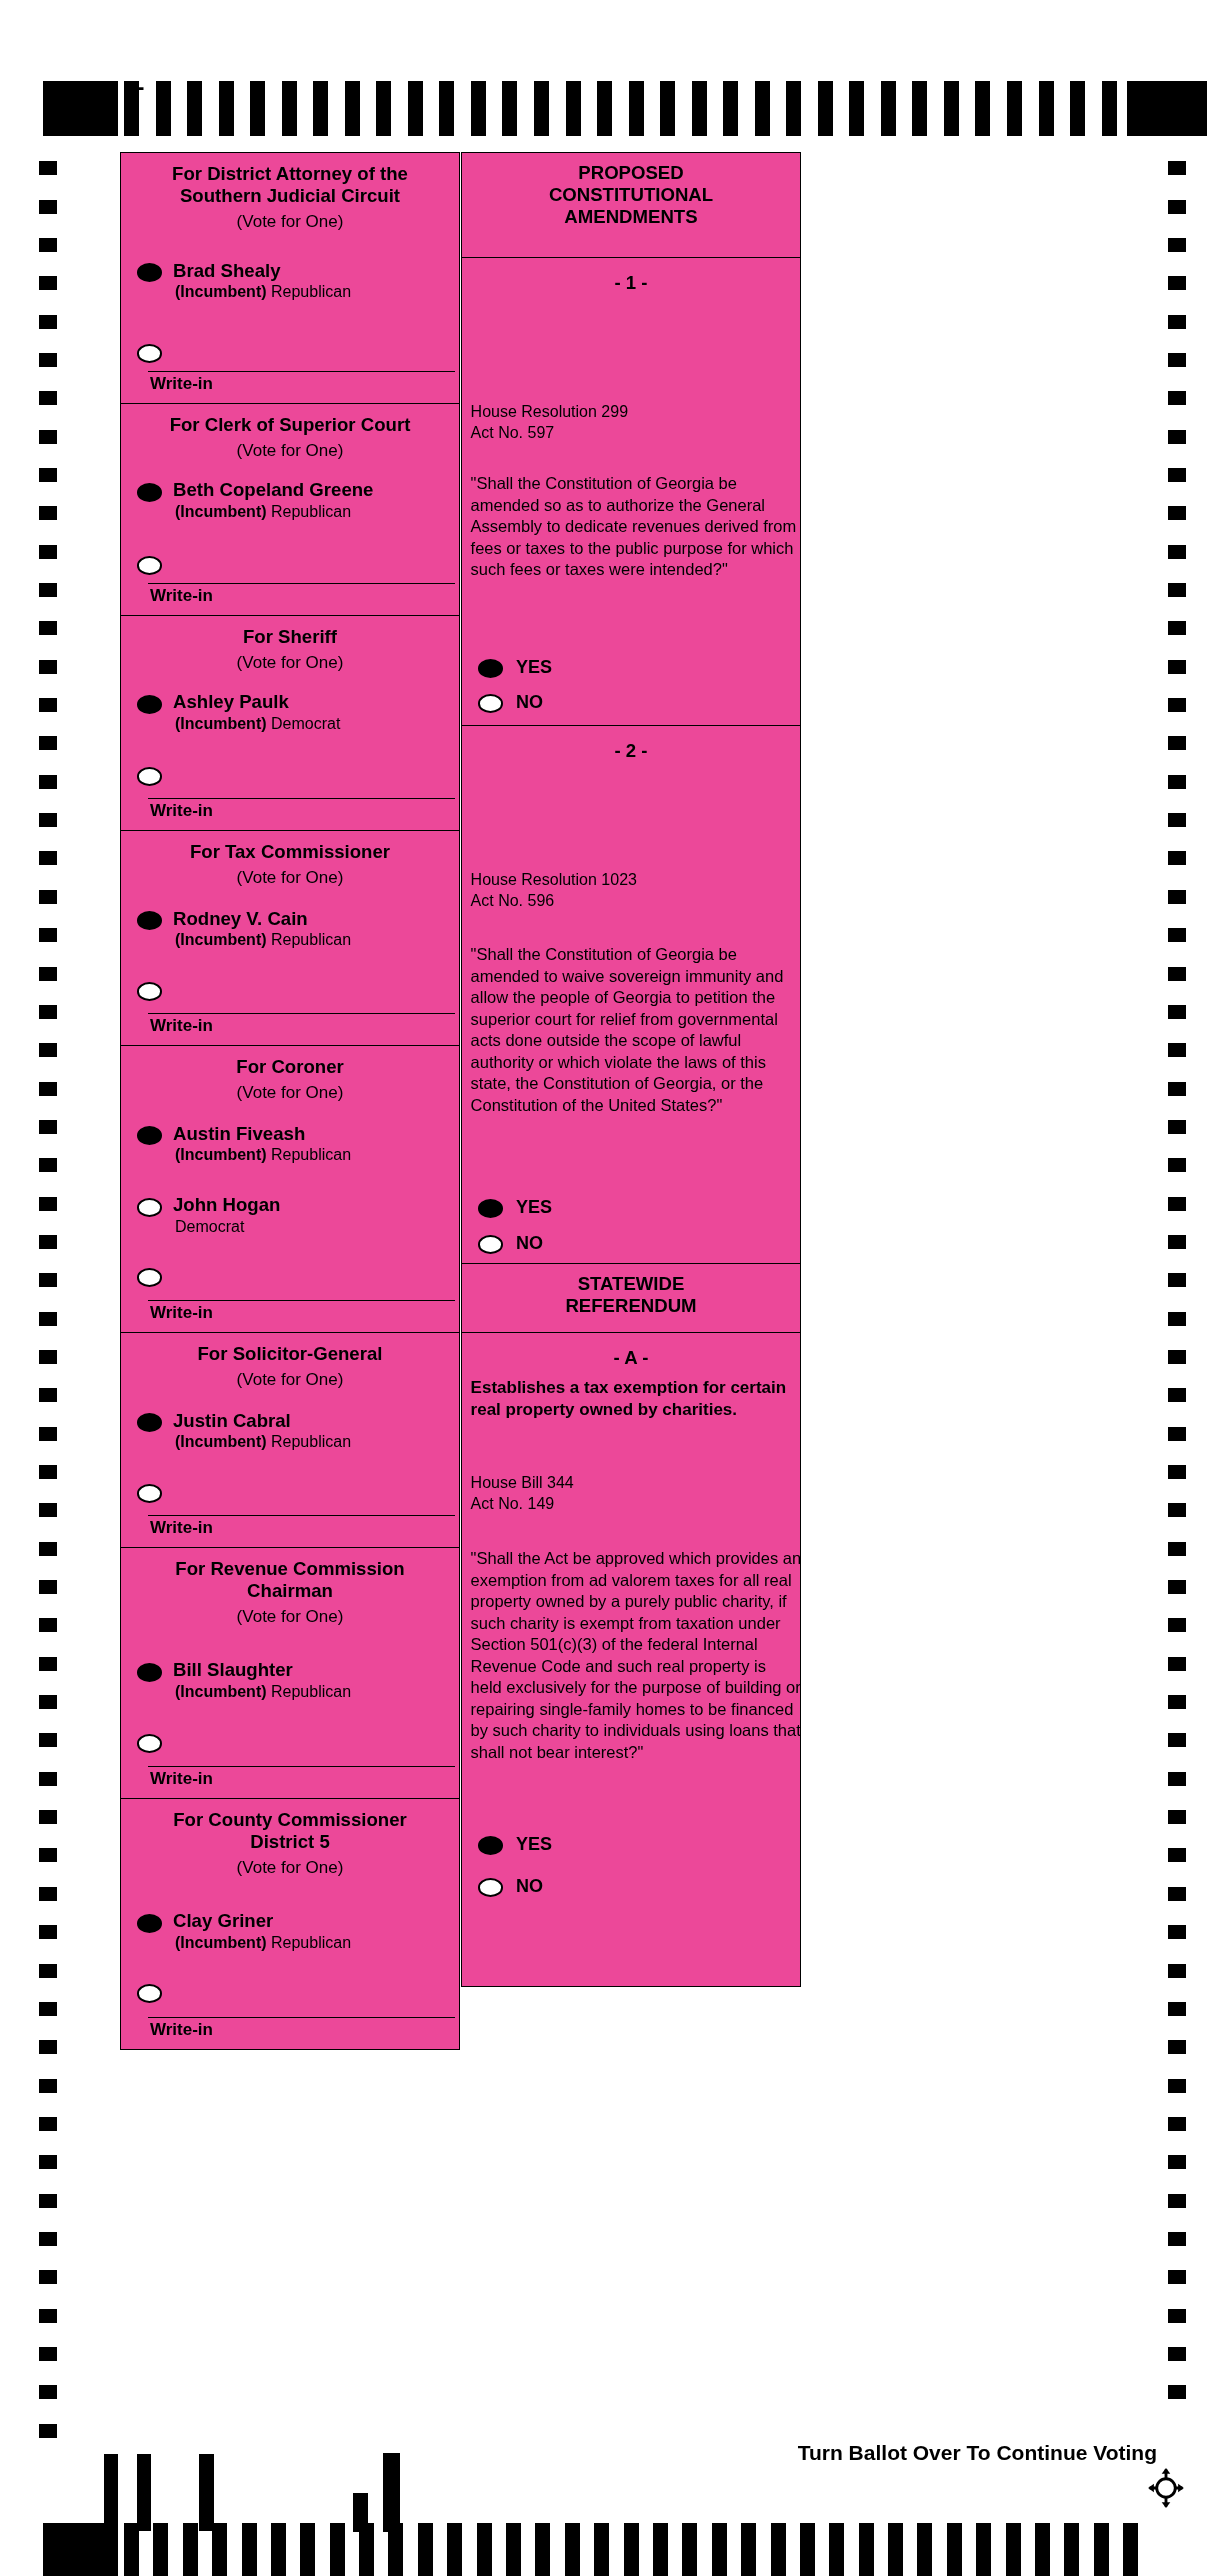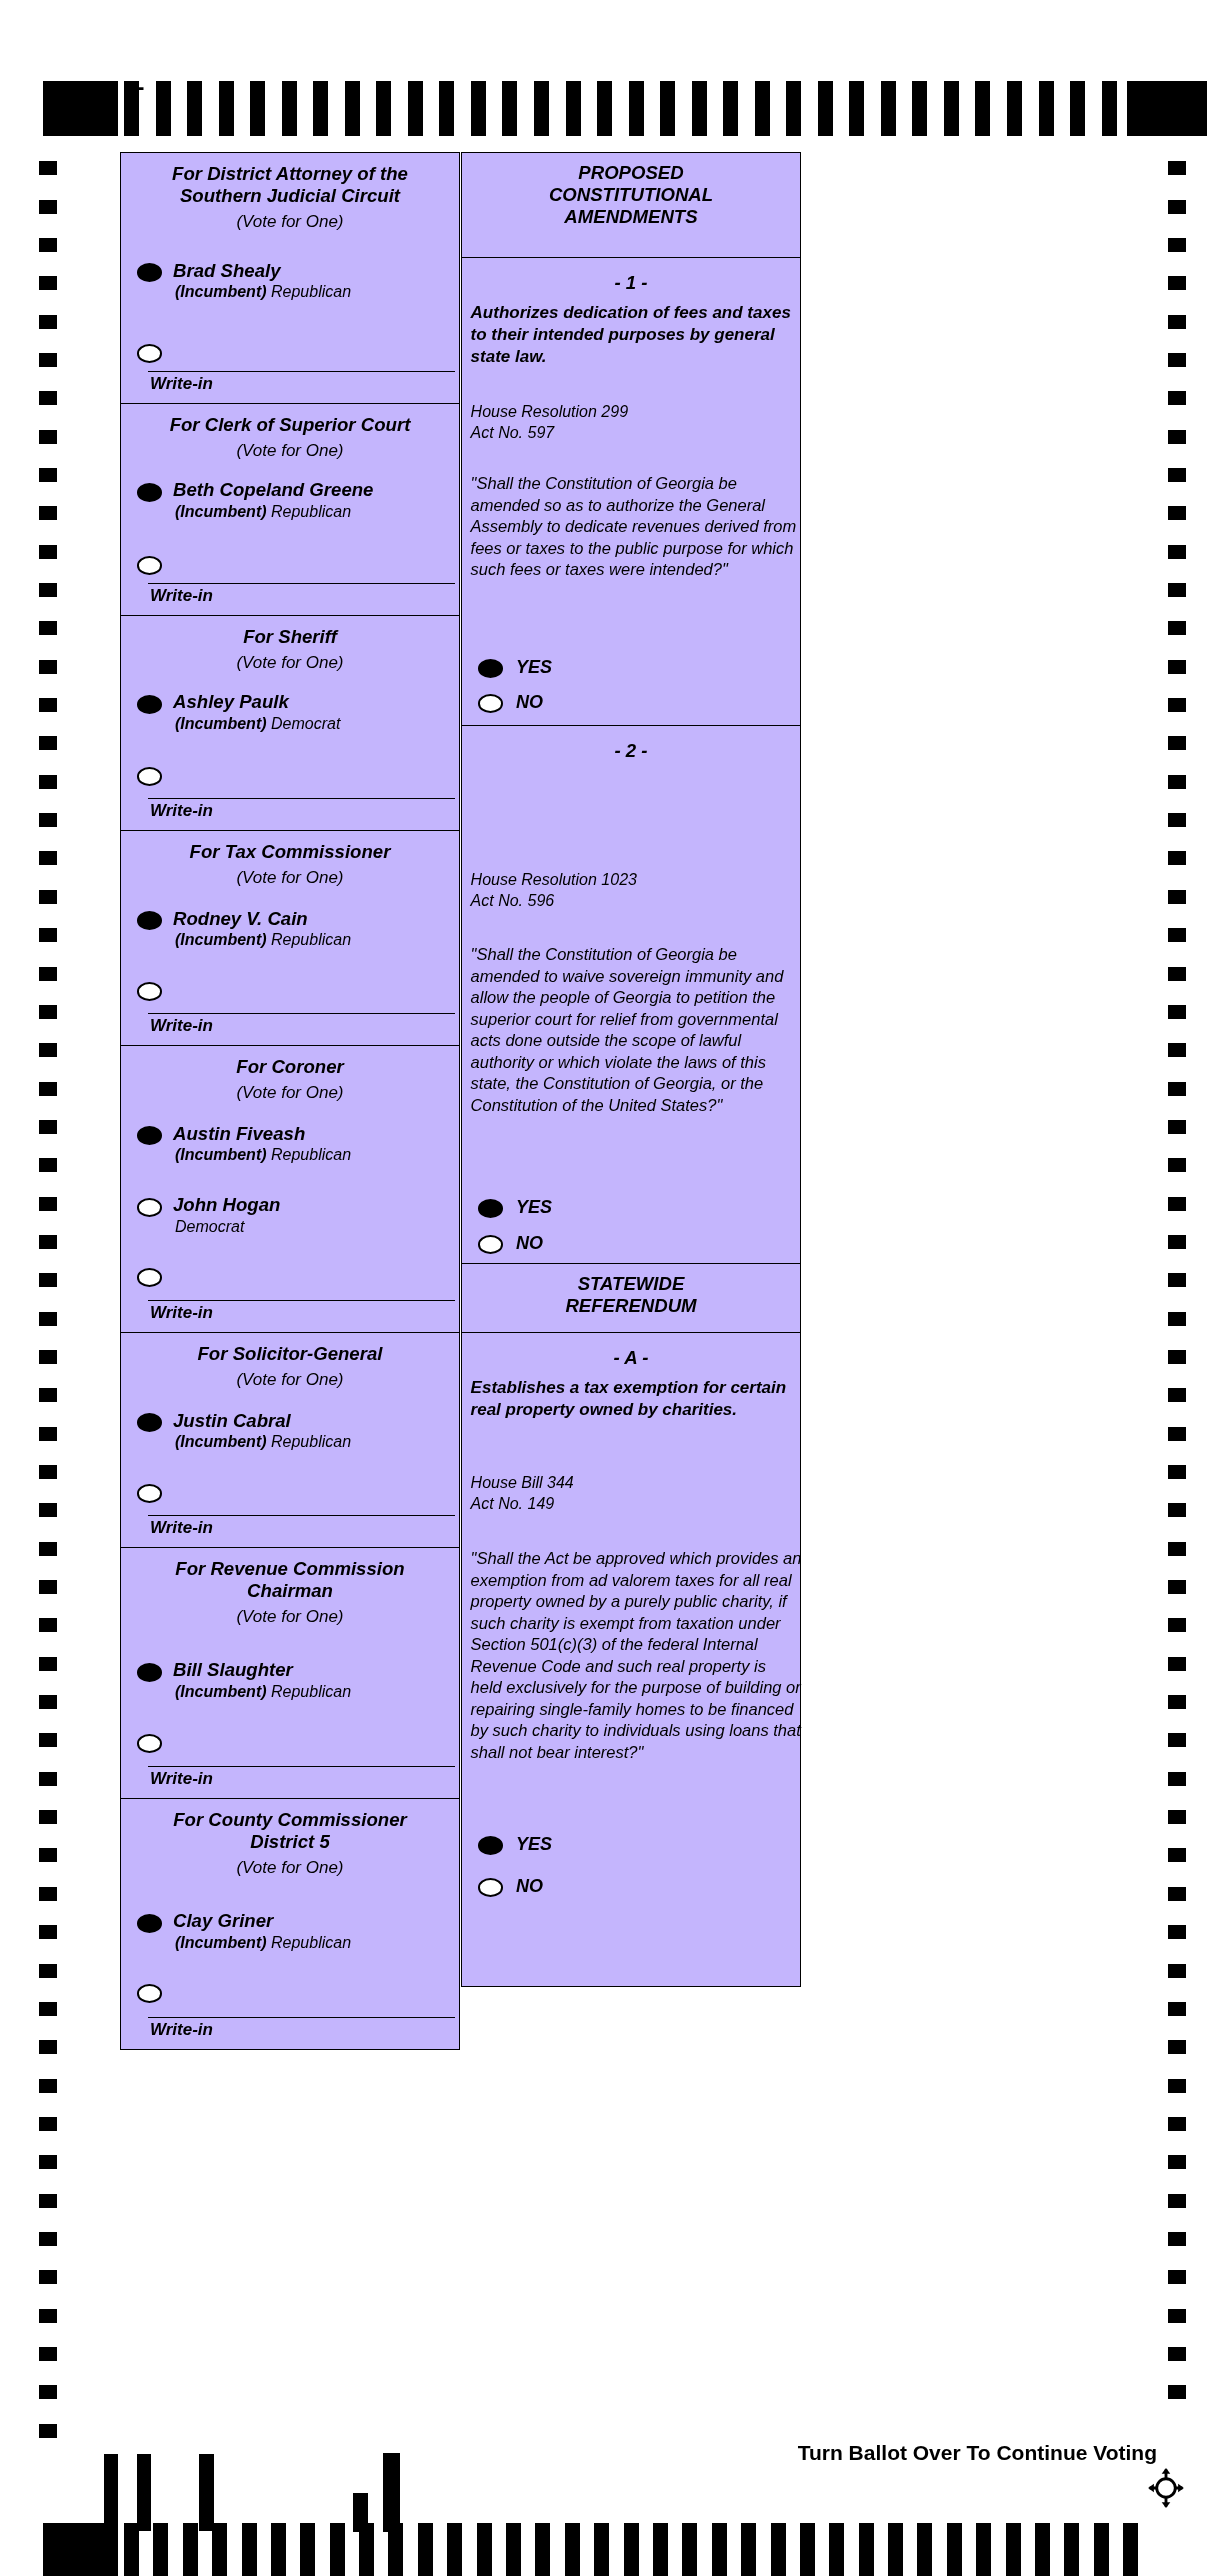--- a/index.html
+++ b/index.html
@@ -2,21 +2,21 @@
 <html style="font-size:11.5px"><head>
 <meta charset="utf-8">
 <style>
   html,body { margin:0; padding:0; background:#888; }
   .page { position:relative; width:1225px; height:2576px; background:#ffffff;
           font-family:"Liberation Sans", sans-serif; color:#000; overflow:hidden; }
   .tm { position:absolute; background:#000; }
   .copyright { position:absolute; left:0; right:0; top:5.7px; text-align:center;
                font-size:13px; font-weight:bold; }
   .plus { position:absolute; left:131px; top:76px; font-size:23px; font-weight:bold; }
-  .box { position:absolute; background:#c4b5fd; border:1.4px solid #000; box-sizing:border-box;font-style:italic; }
+  .box { position:absolute; background:#ec4899; border:1.4px solid #000; box-sizing:border-box; }
   .titlewrap { position:absolute; left:0; right:0; text-align:center; }
   .ctitle { font-weight:bold; font-size:18.6px; line-height:22px; }
   .vfo { font-size:17px; line-height:21.5px; margin-top:3.6px; }
   .oval { position:absolute; width:25px; height:18.6px; border:2.2px solid #000;
           border-radius:50%; box-sizing:border-box; background:#fff; }
   .oval.filled { background:#000; }
   .cname { position:absolute; font-weight:bold; font-size:18.6px; white-space:nowrap; }
   .cdetail { position:absolute; font-size:16px; white-space:nowrap; }
   .cdetail .qual { font-weight:bold; }
   .wline { position:absolute; border-top:1.4px solid #000; }
@@ -349,21 +349,20 @@
     </div>
     <div class="box" style="left: 461px; top: 152px; width: 340px; height: 106px;">
       <div class="titlewrap" style="top: 8.6px;">
         <div class="ctitle">PROPOSED</div>
         <div class="ctitle">CONSTITUTIONAL</div>
         <div class="ctitle">AMENDMENTS</div>
       </div>
     </div>
     <div class="box" style="left: 461px; top: 257px; width: 340px; height: 470px;">
       <div class="mnum" style="top: 14.3px;">- 1 -</div>
-      <div class="msummary" style="top: 44px;">Authorizes dedication of fees and taxes to their intended purposes by general state law.</div>
       <div class="msrc" style="top: 143px;">
         <div>House Resolution 299</div>
         <div>Act No. 597</div>
       </div>
       <div class="mq" style="top: 215px;">"Shall the Constitution of Georgia be amended so as to authorize the General Assembly to dedicate revenues derived from fees or taxes to the public purpose for which such fees or taxes were intended?"</div>
       <div class="oval filled" style="left: 16px; top: 401px;"></div>
       <div class="ynlabel" style="left: 54px; top: 399px;">YES</div>
       <div class="oval" style="left: 16px; top: 436px;"></div>
       <div class="ynlabel" style="left: 54px; top: 434px;">NO</div>
     </div>

